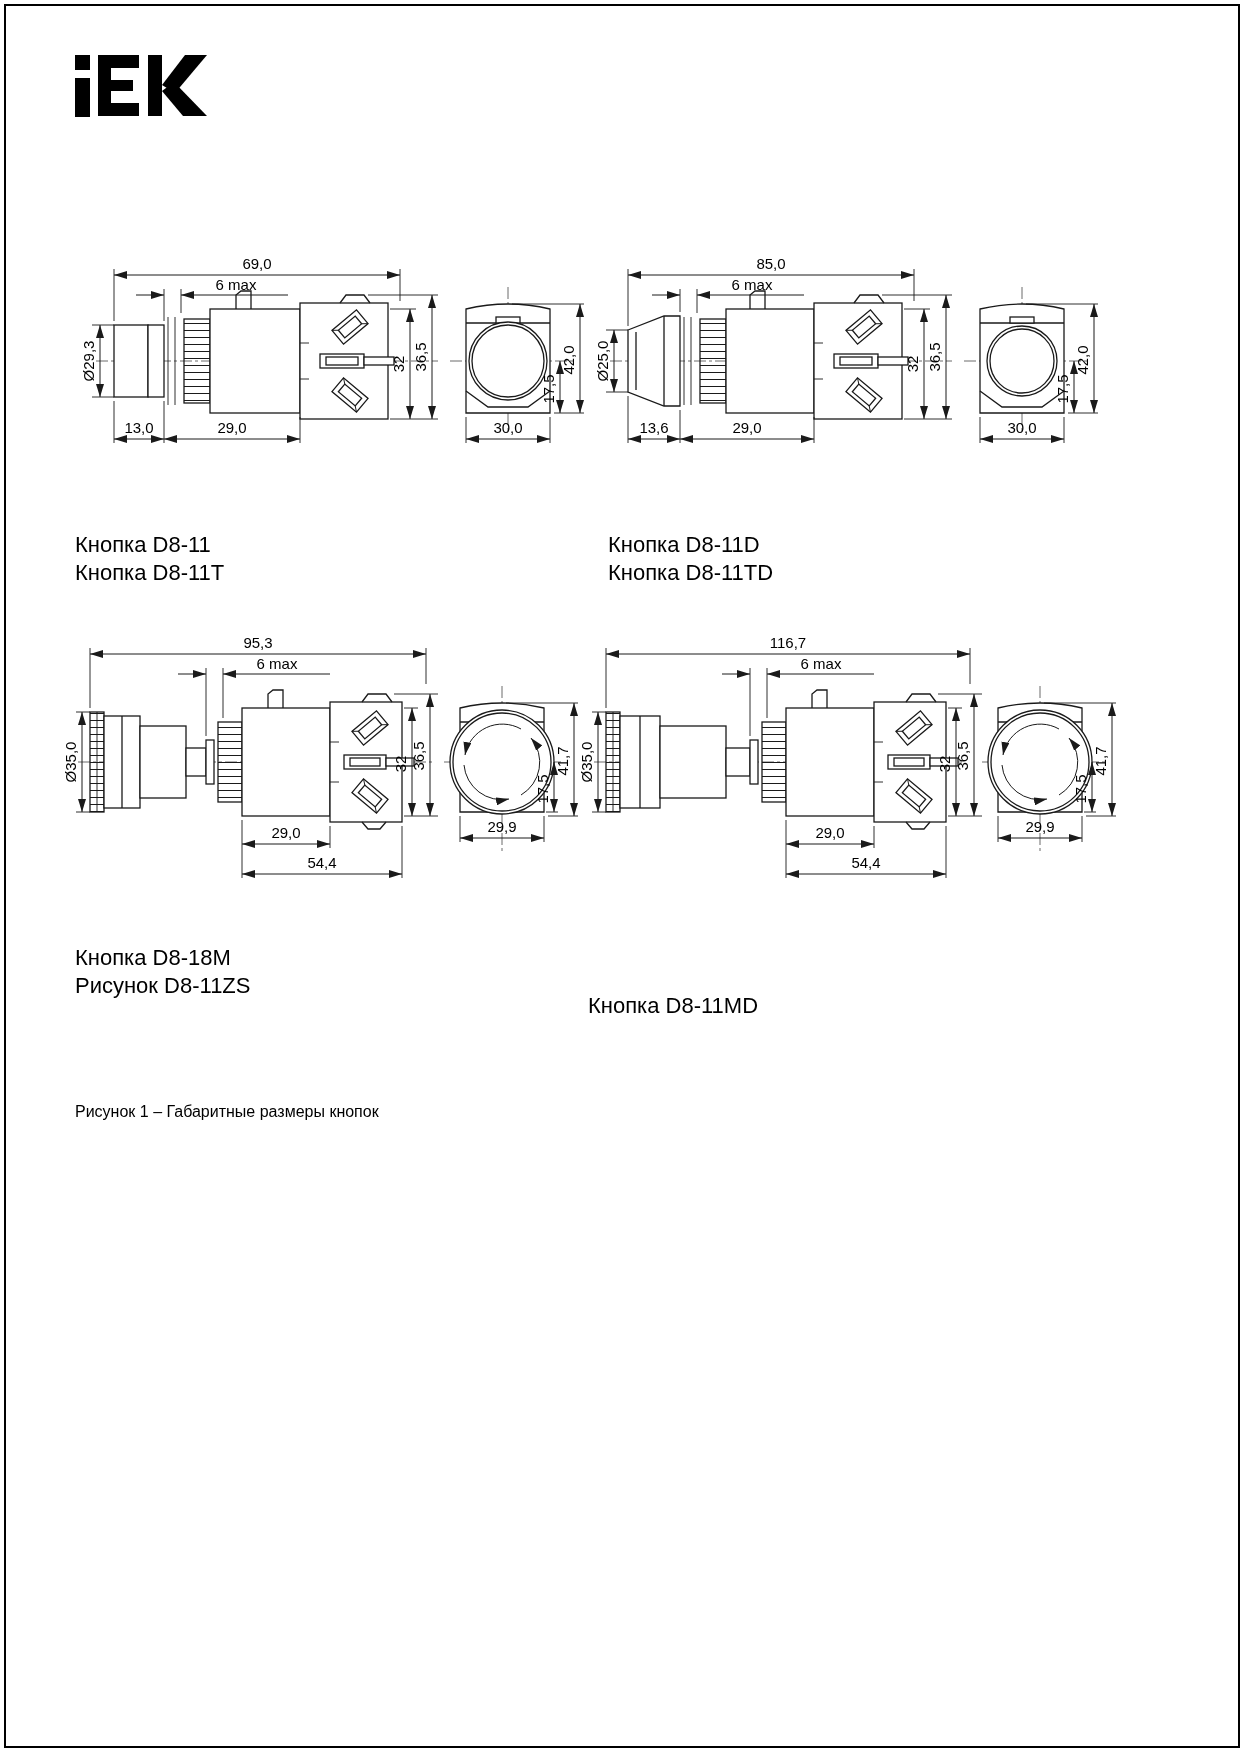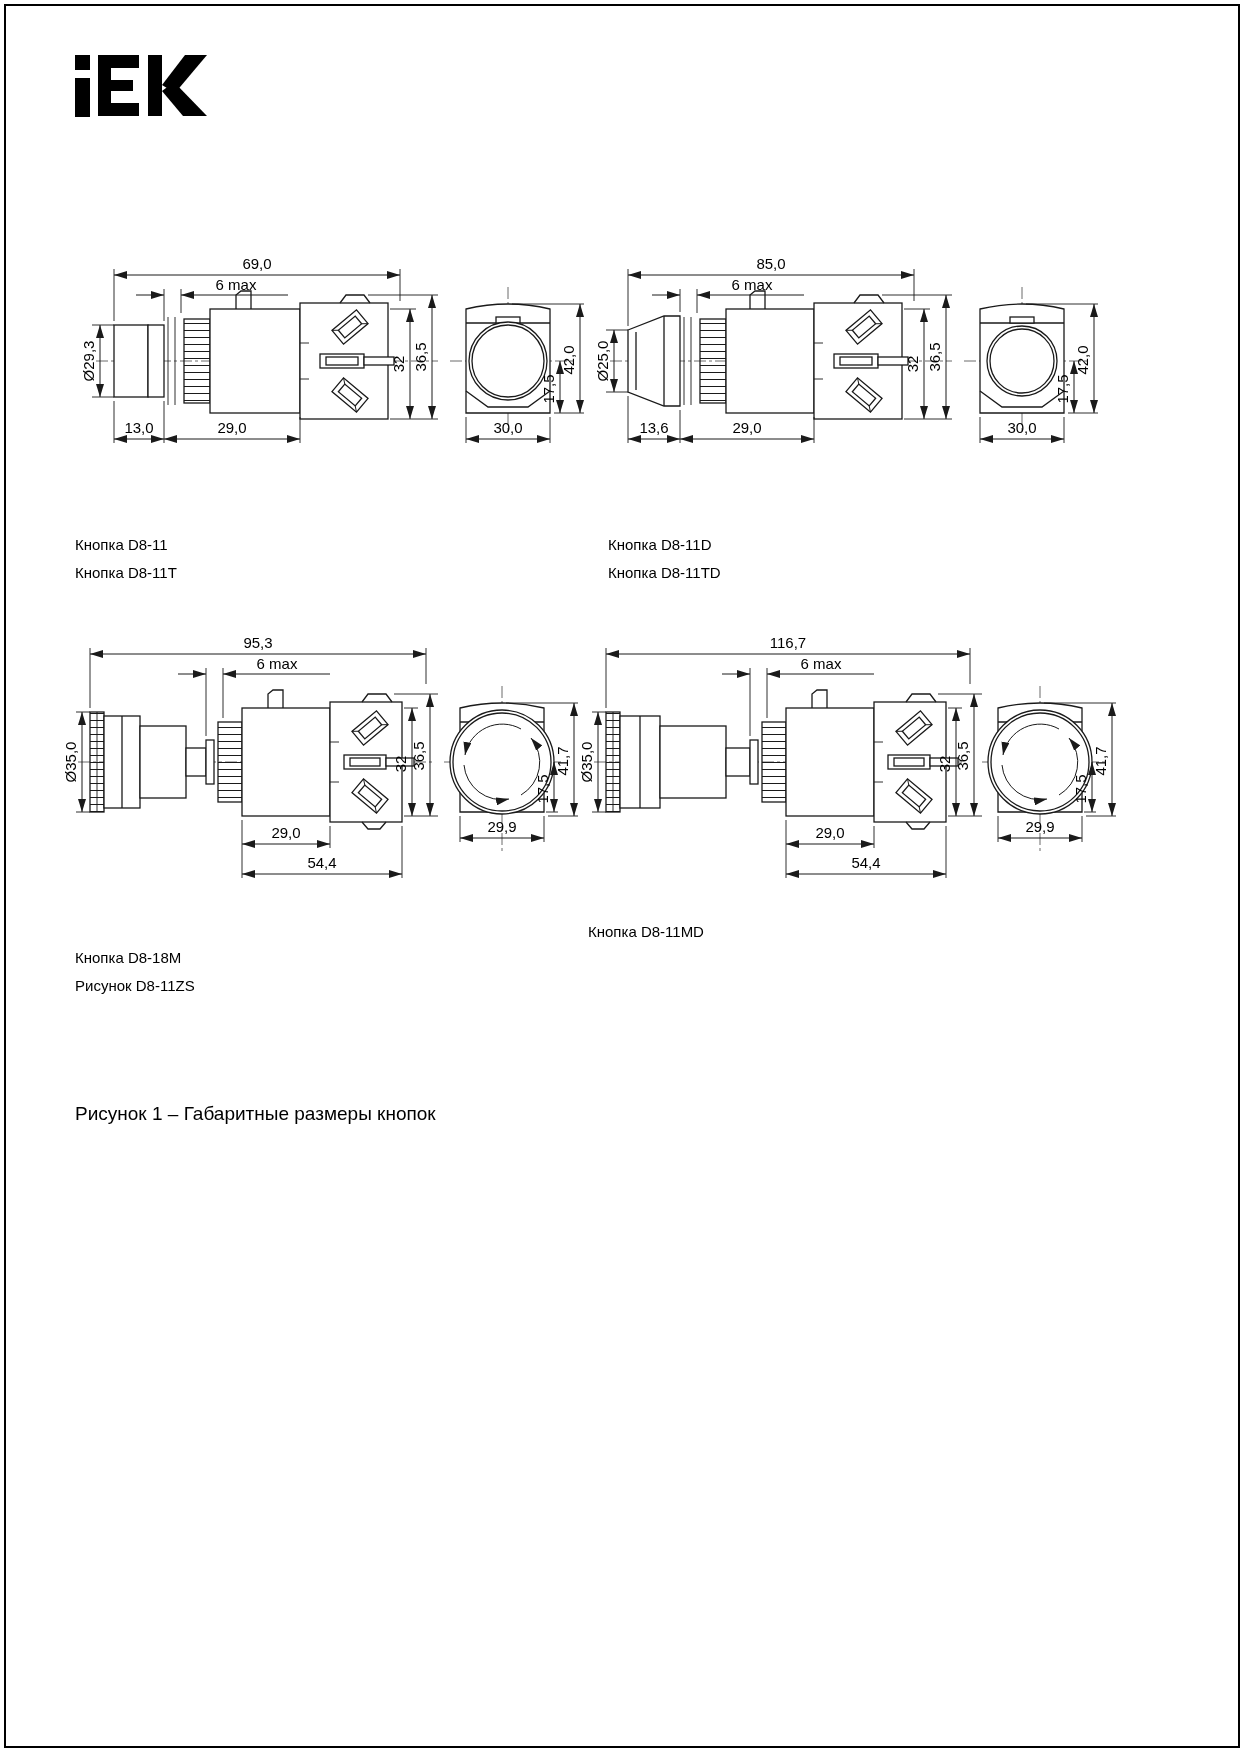--- a/index.html
+++ b/index.html
@@ -3,22 +3,22 @@
 <meta charset="utf-8">
 <style>
   html,body { margin:0; padding:0; }
   body {
     width:1244px; height:1752px; position:relative; background:#fff;
     font-family:"Liberation Sans", sans-serif; color:#000;
   }
   .frame { position:absolute; left:4px; top:4px; right:4px; bottom:4px;
            border:2px solid #000; pointer-events:none; }
   .abs { position:absolute; }
-  .plabel { position:absolute; font-size:15px; line-height:28px; color:#000; }
-  .caption { position:absolute; font-size:19px; color:#000; }
+  .plabel { position:absolute; font-size:22px; line-height:28px; color:#000; }
+  .caption { position:absolute; font-size:16px; color:#000; }
   svg { overflow:visible; }
   .o   { fill:#fff; stroke:#1a1a1a; stroke-width:1.3; }
   .ln  { fill:none; stroke:#1a1a1a; stroke-width:1.3; }
   .thin{ fill:none; stroke:#1a1a1a; stroke-width:0.9; }
   .dim { fill:none; stroke:#1a1a1a; stroke-width:1; }
   .ext { fill:none; stroke:#1a1a1a; stroke-width:0.9; }
   .cl  { fill:none; stroke:#444; stroke-width:0.8; stroke-dasharray:12 3 3 3; }
   text.d { font:15px "Liberation Sans", sans-serif; fill:#000; }
   .logo rect, .logo polygon { fill:#000; }
 </style>
@@ -366,17 +366,17 @@
   <div>Кнопка D8-11T</div>
 </div>
 <div class="plabel" style="left:608px;top:531px">
   <div>Кнопка D8-11D</div>
   <div>Кнопка D8-11TD</div>
 </div>
 <div class="plabel" style="left:75px;top:944px">
   <div>Кнопка D8-18M</div>
   <div>Рисунок D8-11ZS</div>
 </div>
-<div class="plabel" style="left:588px;top:918px">
+<div class="plabel" style="left:588px;top:992px">
   <div>Кнопка D8-11MD</div>
 </div>
 
 <div class="caption" style="left:75px;top:1103px">Рисунок 1 – Габаритные размеры кнопок</div>
 
 </body></html>

